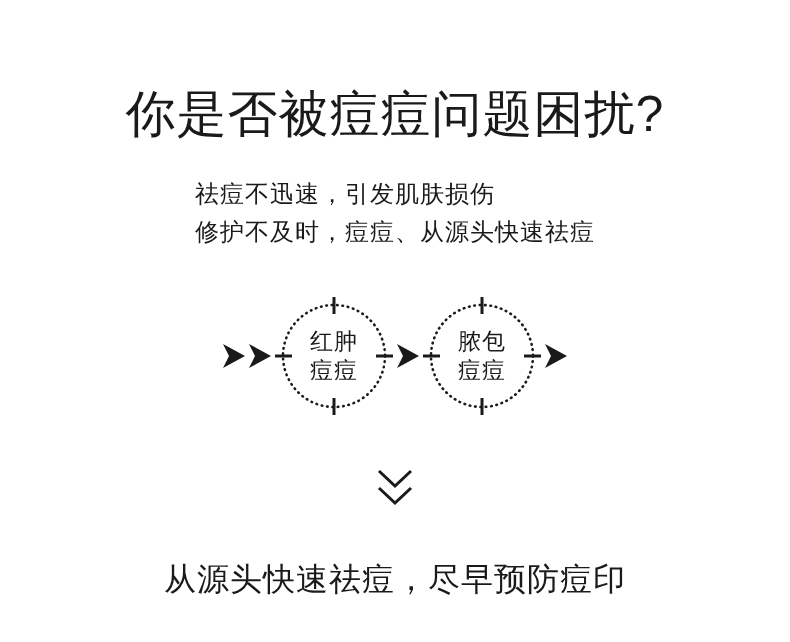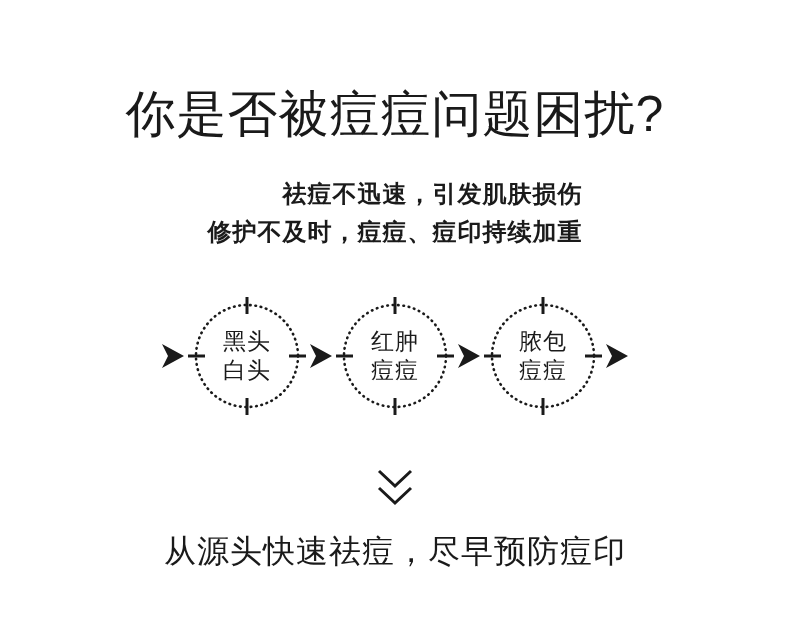--- a/index.html
+++ b/index.html
@@ -20,23 +20,23 @@
     font-size: 50px;
     line-height: 57px;
     font-weight: 300;
     letter-spacing: 1px;
     white-space: nowrap;
   }
   .subtitle {
     margin-top: 32px;
     font-size: 24px;
     line-height: 38px;
-    font-weight: 700;
+    font-weight: 400;
     letter-spacing: 1px;
-    text-align: right;
+    text-align: left;
   }
   .flow {
     margin-top: 44px;
     display: flex;
     align-items: center;
   }
   .stage {
     position: relative;
     width: 122px; height: 122px;
     flex: 0 0 auto;
@@ -51,60 +51,49 @@
     font-weight: 400;
     letter-spacing: 1px;
     white-space: pre-line;
   }
   .flow-arrow {
     width: 26px; flex: 0 0 auto;
     display: flex; align-items: center; justify-content: center;
   }
   .chevrons { margin-top: 52px; height: 38px; }
   .footer {
-    margin-top: 26px;
+    margin-top: 54px;
     font-size: 32px;
     line-height: 37px;
     font-weight: 400;
     letter-spacing: 1px;
     white-space: nowrap;
   }
 </style>
 </head>
 <body>
 
 <div class="page">
 
   <div class="title">你是否被痘痘问题困扰?</div>
 
   <div class="subtitle">
     <div>祛痘不迅速，引发肌肤损伤</div>
-    <div>修护不及时，痘痘、痘印持续加重</div>
+    <div>修护不及时，痘痘、从源头快速祛痘</div>
   </div>
 
   <div class="flow">
 
 
     <div class="flow-arrow">
       <svg width="22" height="24" viewBox="0 0 22 24">
           <polygon points="0,0 22,12 0,24 6,12" fill="#1a1a1a"></polygon>
         </svg>
     </div>
 
-    <div class="stage">
-      <svg class="ring" width="122" height="122" viewBox="0 0 122 122">
-        <circle cx="61" cy="61" r="51" fill="none" stroke="#1a1a1a" stroke-width="2.6" stroke-dasharray="0.6 4.8" stroke-linecap="round"></circle>
-        <line x1="61" y1="2" x2="61" y2="19" stroke="#1a1a1a" stroke-width="3"></line>
-        <line x1="61" y1="103" x2="61" y2="120" stroke="#1a1a1a" stroke-width="3"></line>
-        <line x1="2" y1="61" x2="19" y2="61" stroke="#1a1a1a" stroke-width="3"></line>
-        <line x1="103" y1="61" x2="120" y2="61" stroke="#1a1a1a" stroke-width="3"></line>
-      </svg>
-      <div class="stage-label">黑头
-白头</div>
-    </div>
 
     <div class="flow-arrow">
       <svg width="22" height="24" viewBox="0 0 22 24">
           <polygon points="0,0 22,12 0,24 6,12" fill="#1a1a1a"></polygon>
         </svg>
     </div>
 
     <div class="stage">
       <svg class="ring" width="122" height="122" viewBox="0 0 122 122">
         <circle cx="61" cy="61" r="51" fill="none" stroke="#1a1a1a" stroke-width="2.6" stroke-dasharray="0.6 4.8" stroke-linecap="round"></circle>

